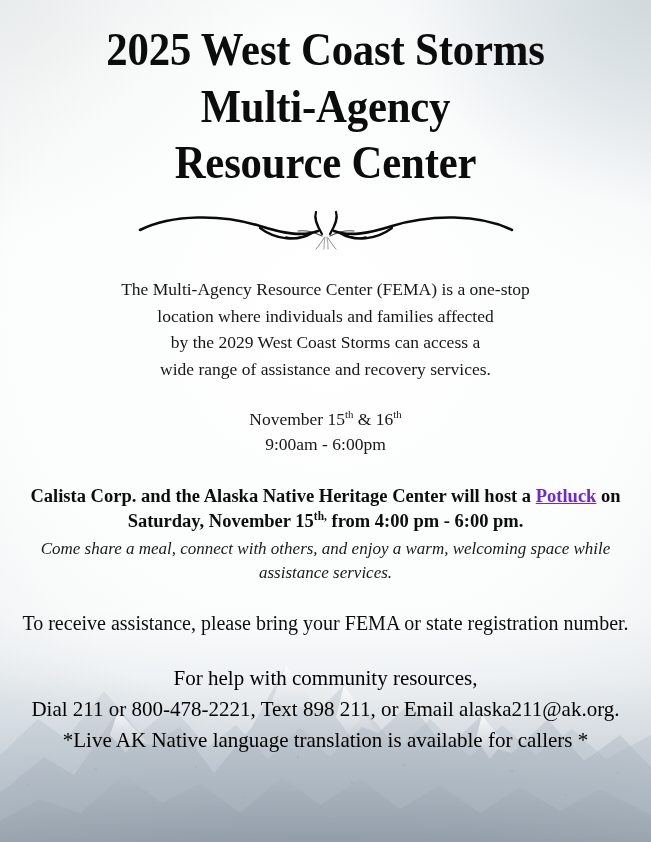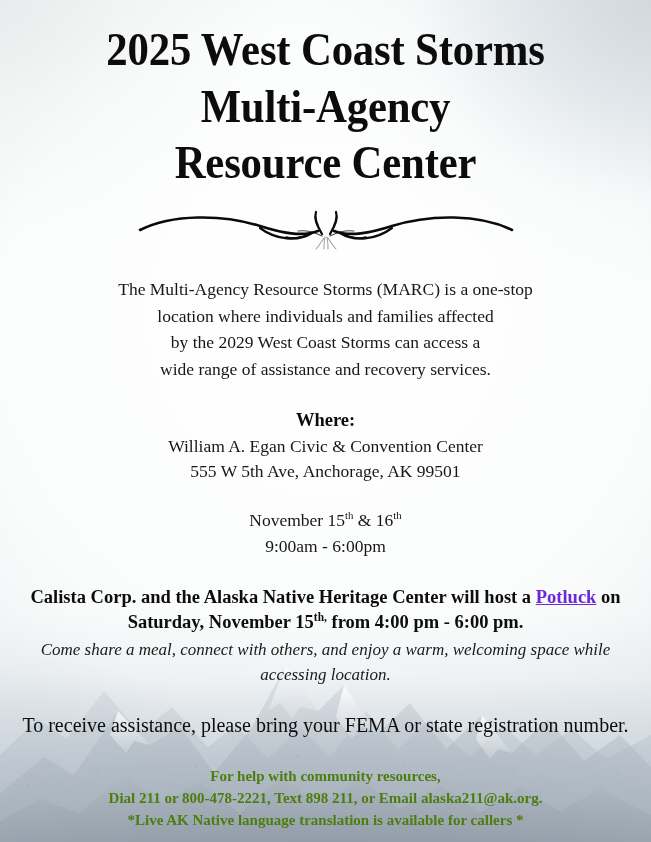--- a/index.html
+++ b/index.html
@@ -158,24 +158,24 @@
     margin-top: 24px;
     font-weight: 400;
     font-size: 20px;
     line-height: 1.4;
     color: #0d0d0d;
     white-space: nowrap;
   }
 
   .footer-block { margin-top: 26px; }
   .footer-line {
-    font-weight: 700;
-    font-size: 15px;
+    font-weight: 400;
+    font-size: 21px;
     line-height: 1.47;
-    color: #4d7c0f;
+    color: #000000;
     white-space: nowrap;
   }
 </style>
 </head>
 <body>
 
 <div class="poster">
 
   <div class="bg-base"></div>
   <div class="bg-topleft"></div>
@@ -261,43 +261,38 @@
           <path d="M204,32 C212,28 220,26 228,27" stroke-width="1.1" opacity="0.75"></path>
           <path d="M198,34 C194,40 192,43 190,45" stroke-width="0.9" opacity="0.55"></path>
           <path d="M202,34 C206,40 208,43 210,45" stroke-width="0.9" opacity="0.55"></path>
           <path d="M199,33 C198,39 198,42 198,45" stroke-width="0.9" opacity="0.45"></path>
           <path d="M201,33 C202,39 202,42 202,45" stroke-width="0.9" opacity="0.45"></path>
         </g>
       </svg>
     </div>
 
     <div class="intro">
-      <div>The Multi-Agency Resource Storms (MARC) is a one-stop</div>
+      <div>The Multi-Agency Resource Center (FEMA) is a one-stop</div>
       <div>location where individuals and families affected</div>
       <div>by the 2029 West Coast Storms can access a</div>
       <div>wide range of assistance and recovery services.</div>
     </div>
 
-    <div class="section">
-      <div class="section-heading">Where:</div>
-      <div class="section-line">William A. Egan Civic &amp; Convention Center</div>
-      <div class="section-line">555 W 5th Ave, Anchorage, AK 99501</div>
-    </div>
 
     <div class="section">
       <div class="section-line"><span>November 15</span><sup>th</sup><span> &amp; 16</span><sup>th</sup></div>
       <div class="section-line">9:00am - 6:00pm</div>
     </div>
 
     <div class="potluck-block">
       <div class="potluck-lead"><span>Calista Corp. and the Alaska Native Heritage Center will host a </span><a class="potluck-link" href="#" style="color: #6d28d9;">Potluck</a><span> on</span></div>
       <div class="potluck-lead"><span>Saturday, November 15</span><sup>th,</sup><span> from 4:00 pm - 6:00 pm.</span></div>
       <div class="potluck-note">
         <div>Come share a meal, connect with others, and enjoy a warm, welcoming space while</div>
-        <div>accessing location.</div>
+        <div>assistance services.</div>
       </div>
     </div>
 
     <div class="fema-line">To receive assistance, please bring your FEMA or state registration number.</div>
 
     <div class="footer-block">
       <div class="footer-line">For help with community resources,</div>
       <div class="footer-line">Dial 211 or 800-478-2221, Text 898 211, or Email alaska211@ak.org.</div>
       <div class="footer-line">*Live AK Native language translation is available for callers *</div>
     </div>

